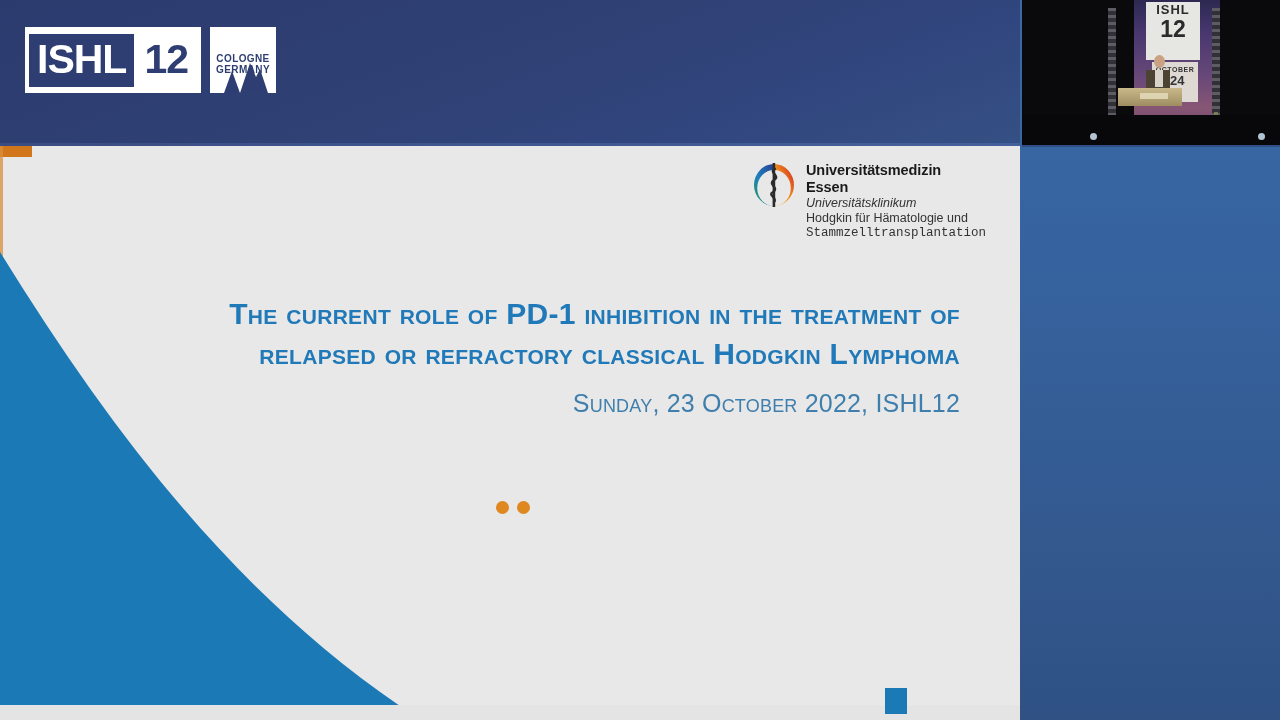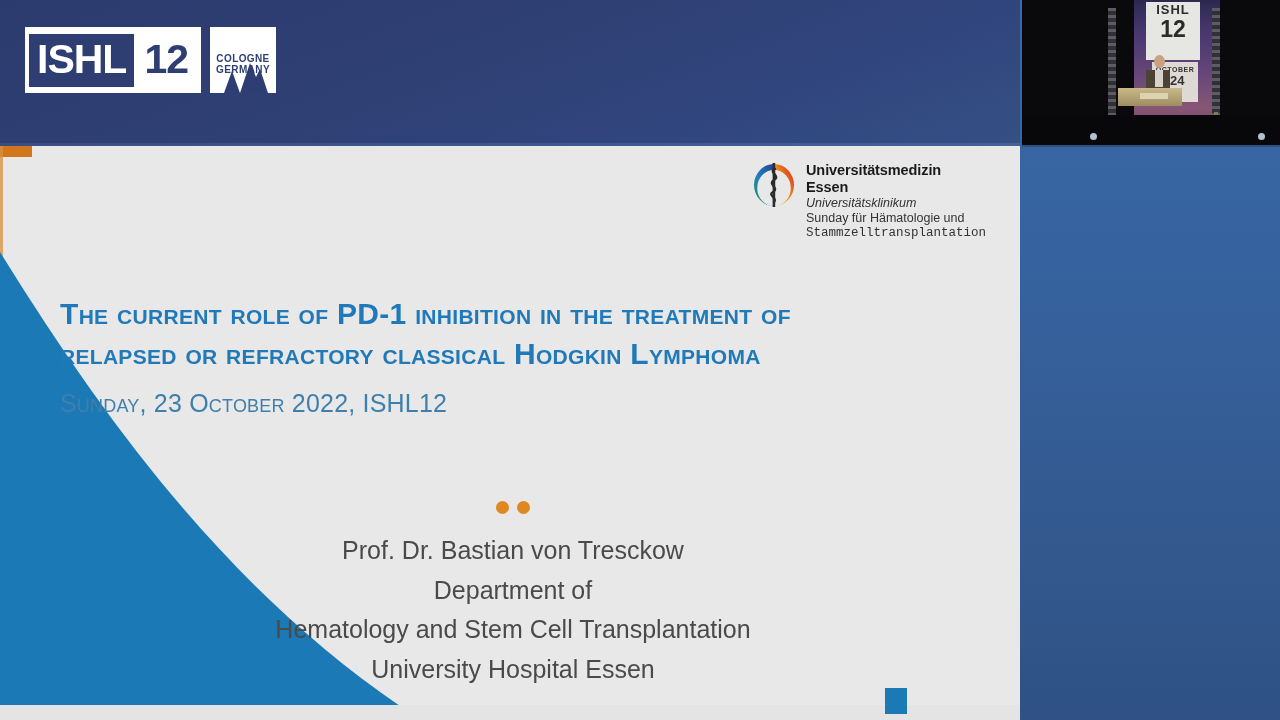--- a/index.html
+++ b/index.html
@@ -51,21 +51,21 @@
   
   #umessen { position:absolute; left:752px; top:14px; display:flex; gap:10px; align-items:flex-start; }
   #um-emblem { width:44px; height:50px; flex:0 0 44px; }
   #um-text { padding-top:2px; }
   #um-line1 { font-size:14.5px; font-weight:bold; color:#1a1a1a; letter-spacing:-0.1px; line-height:17px; }
   #um-line2 { font-size:12.5px; color:#333333; line-height:15px;font-style:italic; }
   #um-line3 { font-size:12.5px; color:#333333; line-height:15px; }
   #um-line4 { font-size:12.5px; color:#333333; line-height:15px;font-family:Liberation Mono, monospace; }
 
   
-  #title-block { position:absolute; left:60px; top:148px; width:900px; text-align:left; }
+  #title-block { position:absolute; left:60px; top:148px; width:900px; text-align:right; }
   .title-line {
     font-variant:small-caps; font-weight:bold; color:#2079b8;
     font-size:30px; line-height:40px; letter-spacing:0.3px;
     font-family:"Liberation Sans", sans-serif;
   }
   #subtitle-line {
     font-variant:small-caps; color:#3f7fad; font-size:25px; line-height:34px;
     margin-top:12px; letter-spacing:0.2px; font-weight:normal;
   }
 
@@ -163,42 +163,36 @@
             </linearGradient>
           </defs>
           <path d="M22,4 A20,21 0 0 0 22,46 A14,15 0 0 1 22,10 Z" fill="url(#gl)"></path>
           <path d="M22,4 A20,21 0 0 1 22,46 A14,15 0 0 0 22,10 Z" fill="url(#gr)"></path>
           <rect x="20.6" y="3" width="2.6" height="44" fill="#2b2b2b"></rect>
           <path d="M23,9 C16,12 29,16 22,20 C15,24 28,28 21,32 C15,35 26,38 22,42" stroke="#2b2b2b" stroke-width="2.4" fill="none" stroke-linecap="round"></path>
         </svg>
         <div id="um-text">
           <div id="um-line1">Universitätsmedizin Essen</div>
           <div id="um-line2">Universitätsklinikum</div>
-          <div id="um-line3">Sunday für Hämatologie und</div>
+          <div id="um-line3">Hodgkin für Hämatologie und</div>
           <div id="um-line4">Stammzelltransplantation</div>
         </div>
       </div>
 
       <div id="title-block">
         <div class="title-line">The current role of PD-1 inhibition in the treatment of</div>
         <div class="title-line">relapsed or refractory classical Hodgkin Lymphoma</div>
         <div id="subtitle-line">Sunday, 23 October 2022, ISHL12</div>
       </div>
 
       <div id="dots">
         <span class="dot"></span>
         <span class="dot"></span>
       </div>
 
-      <div id="presenter">
-        <div class="presenter-line">Prof. Dr. Bastian von Tresckow</div>
-        <div class="presenter-line">Department of</div>
-        <div class="presenter-line">Hematology and Stem Cell Transplantation</div>
-        <div class="presenter-line">University Hospital Essen</div>
-      </div>
 
     </div>
   </div>
 
   <div id="right-panel"></div>
 
   <div id="webcam">
     <div id="wc-screen-glow"></div>
     <div class="wc-curtain" style="left:0;top:0;width:112px;height:147px;"></div>
     <div class="wc-curtain" style="left:198px;top:0;width:60px;height:147px;"></div>

